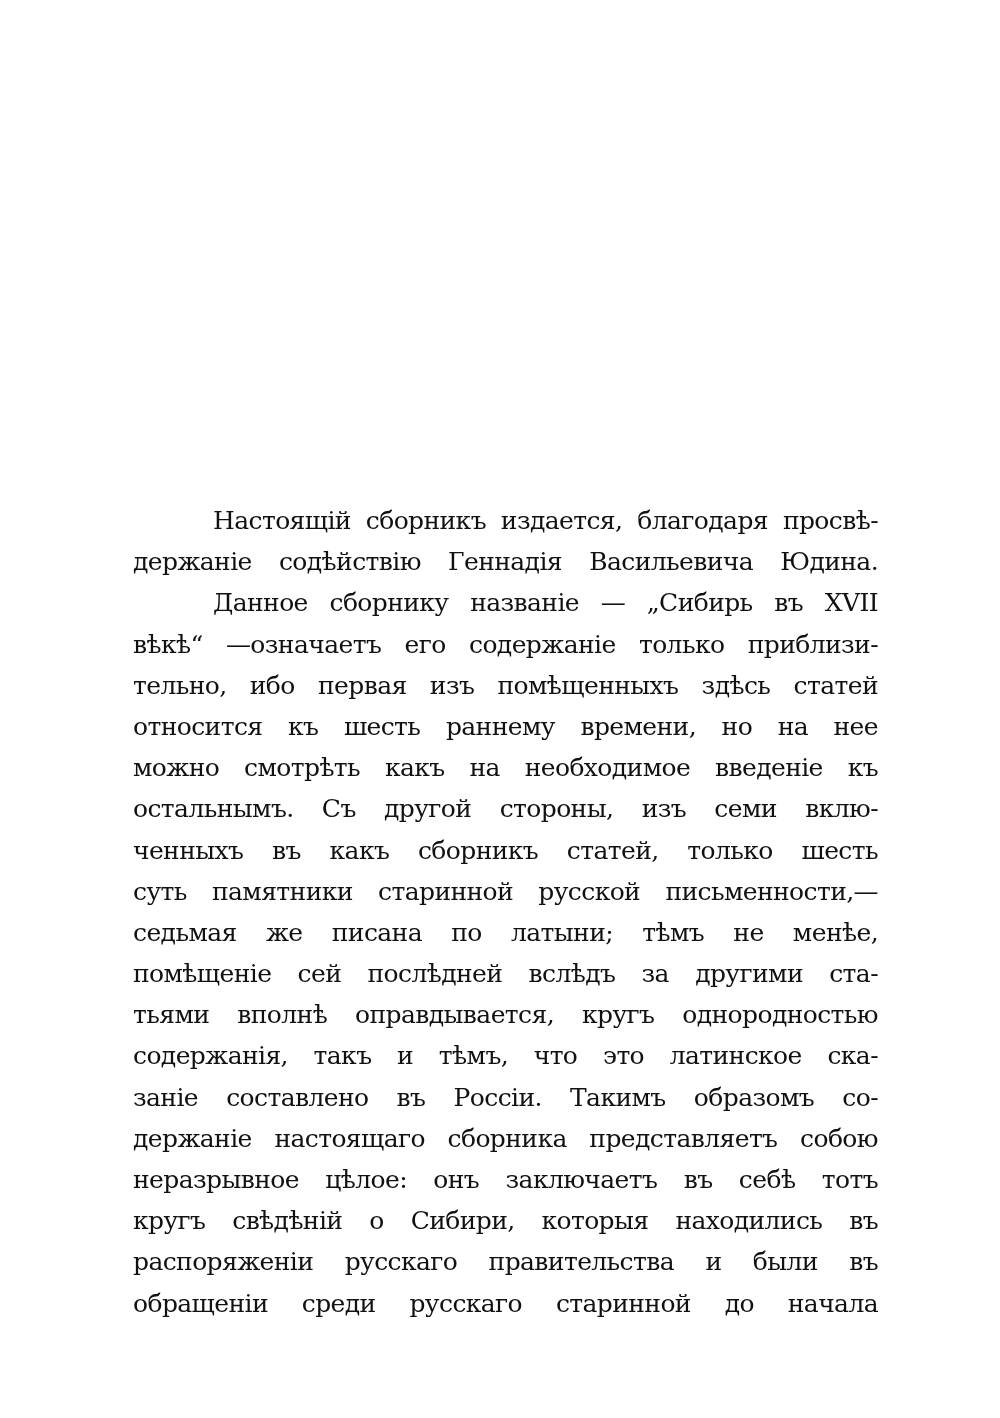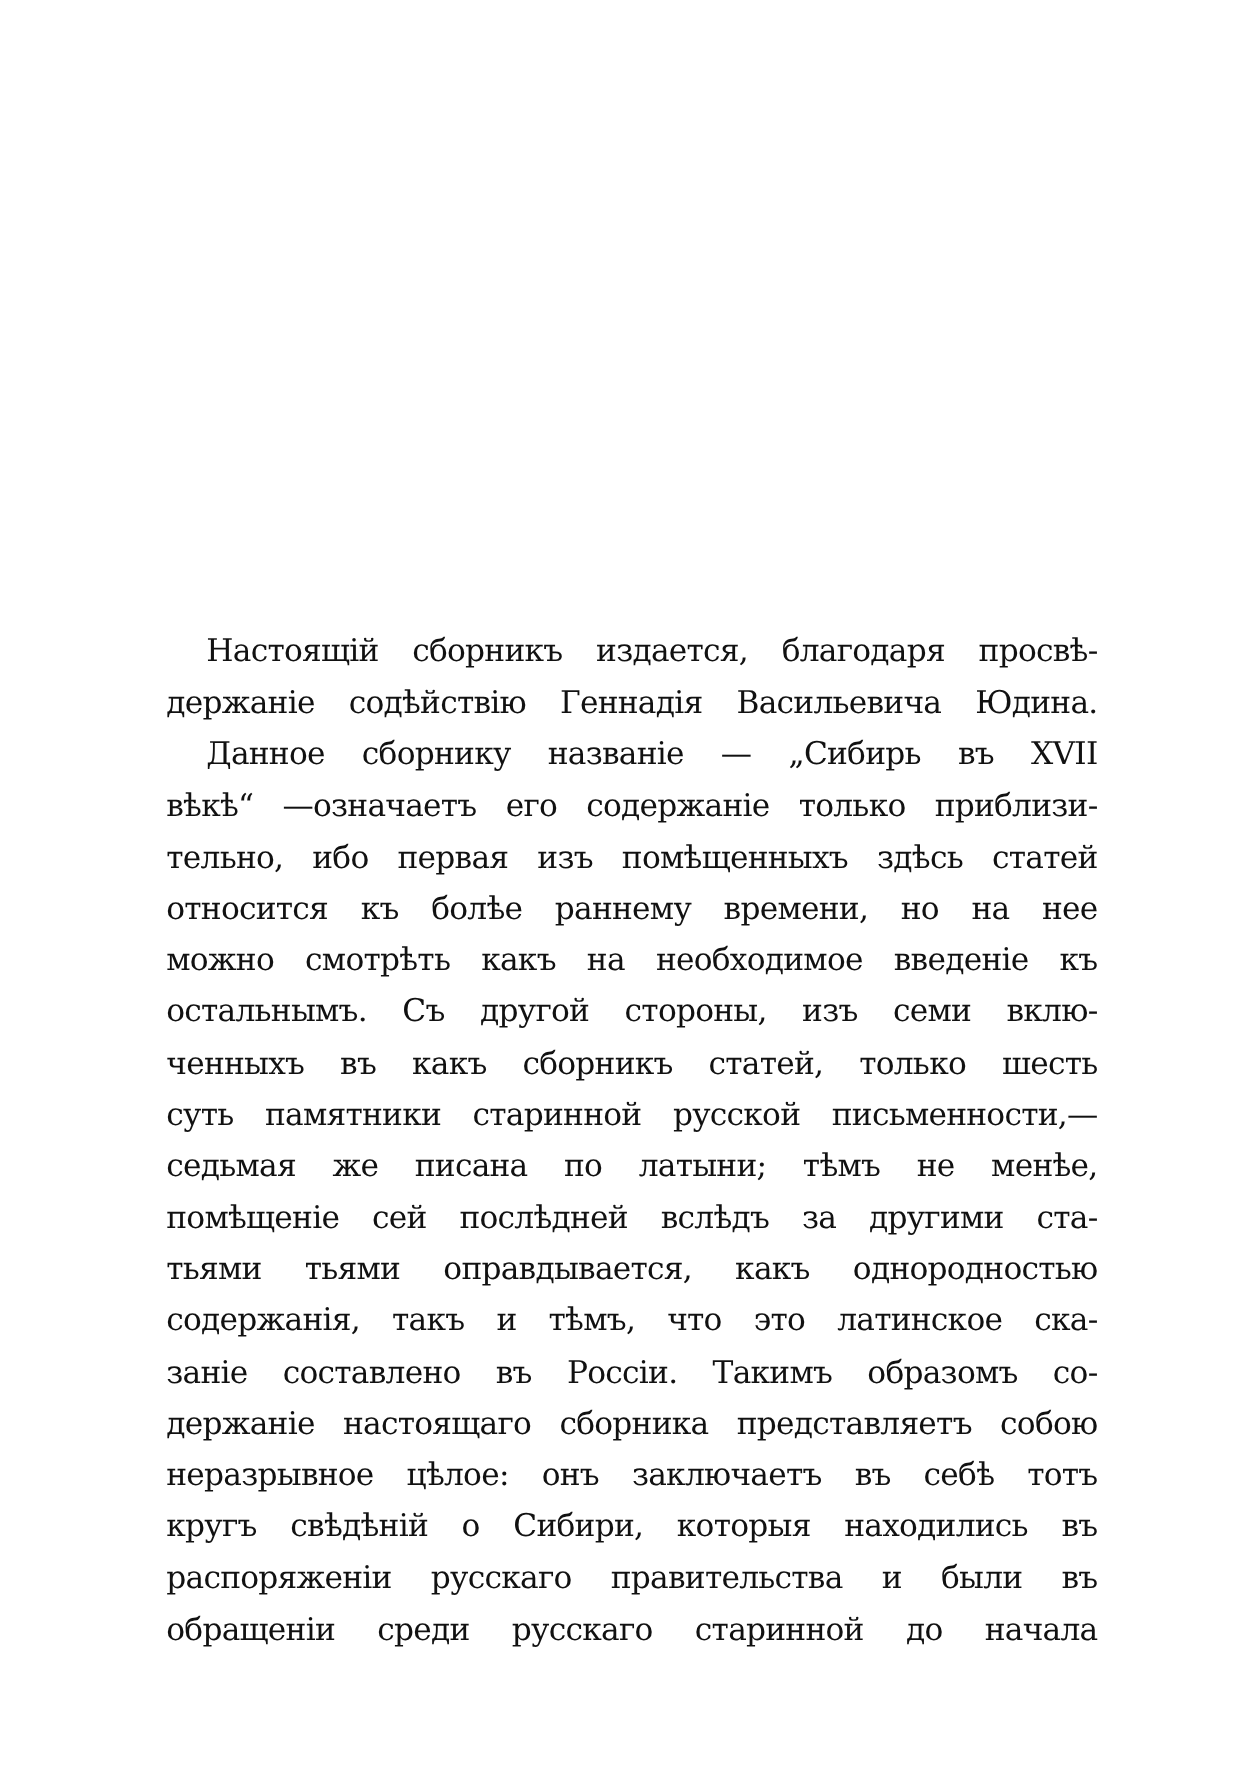--- a/index.html
+++ b/index.html
@@ -32,44 +32,44 @@
     .line {
       display: block;
       height: 41.2px;
       line-height: 41.2px;
       white-space: nowrap;
       text-align: justify;
       text-align-last: justify;
       letter-spacing: -0.6px;
     }
     .line.indent {
-      margin-left: 32px;
+      margin-left: 80px;
     }
   </style>
 </head>
 <body>
 
 <div class="page">
   <div class="text-block">
     <div>
       <span class="line indent">Настоящій сборникъ издается, благодаря просвѣ-</span>
       <span class="line">держаніе содѣйствію Геннадія Васильевича Юдина.</span>
     </div>
     <div>
       <span class="line indent">Данное сборнику названіе — „Сибирь въ XVII</span>
       <span class="line">вѣкѣ“ —означаетъ его содержаніе только приблизи-</span>
       <span class="line">тельно, ибо первая изъ помѣщенныхъ здѣсь статей</span>
-      <span class="line">относится къ болѣе раннему времени, но на нее</span>
+      <span class="line">относится къ шесть раннему времени, но на нее</span>
       <span class="line">можно смотрѣть какъ на необходимое введеніе къ</span>
       <span class="line">остальнымъ. Съ другой стороны, изъ семи вклю-</span>
       <span class="line">ченныхъ въ какъ сборникъ статей, только шесть</span>
       <span class="line">суть памятники старинной русской письменности,—</span>
       <span class="line">седьмая же писана по латыни; тѣмъ не менѣе,</span>
       <span class="line">помѣщеніе сей послѣдней вслѣдъ за другими ста-</span>
-      <span class="line">тьями тьями оправдывается, какъ однородностью</span>
+      <span class="line">тьями вполнѣ оправдывается, кругъ однородностью</span>
       <span class="line">содержанія, такъ и тѣмъ, что это латинское ска-</span>
       <span class="line">заніе составлено въ Россіи. Такимъ образомъ со-</span>
       <span class="line">держаніе настоящаго сборника представляетъ собою</span>
       <span class="line">неразрывное цѣлое: онъ заключаетъ въ себѣ тотъ</span>
       <span class="line">кругъ свѣдѣній о Сибири, которыя находились въ</span>
       <span class="line">распоряженіи русскаго правительства и были въ</span>
       <span class="line">обращеніи среди русскаго старинной до начала</span>
     </div>
   </div>
 </div>

